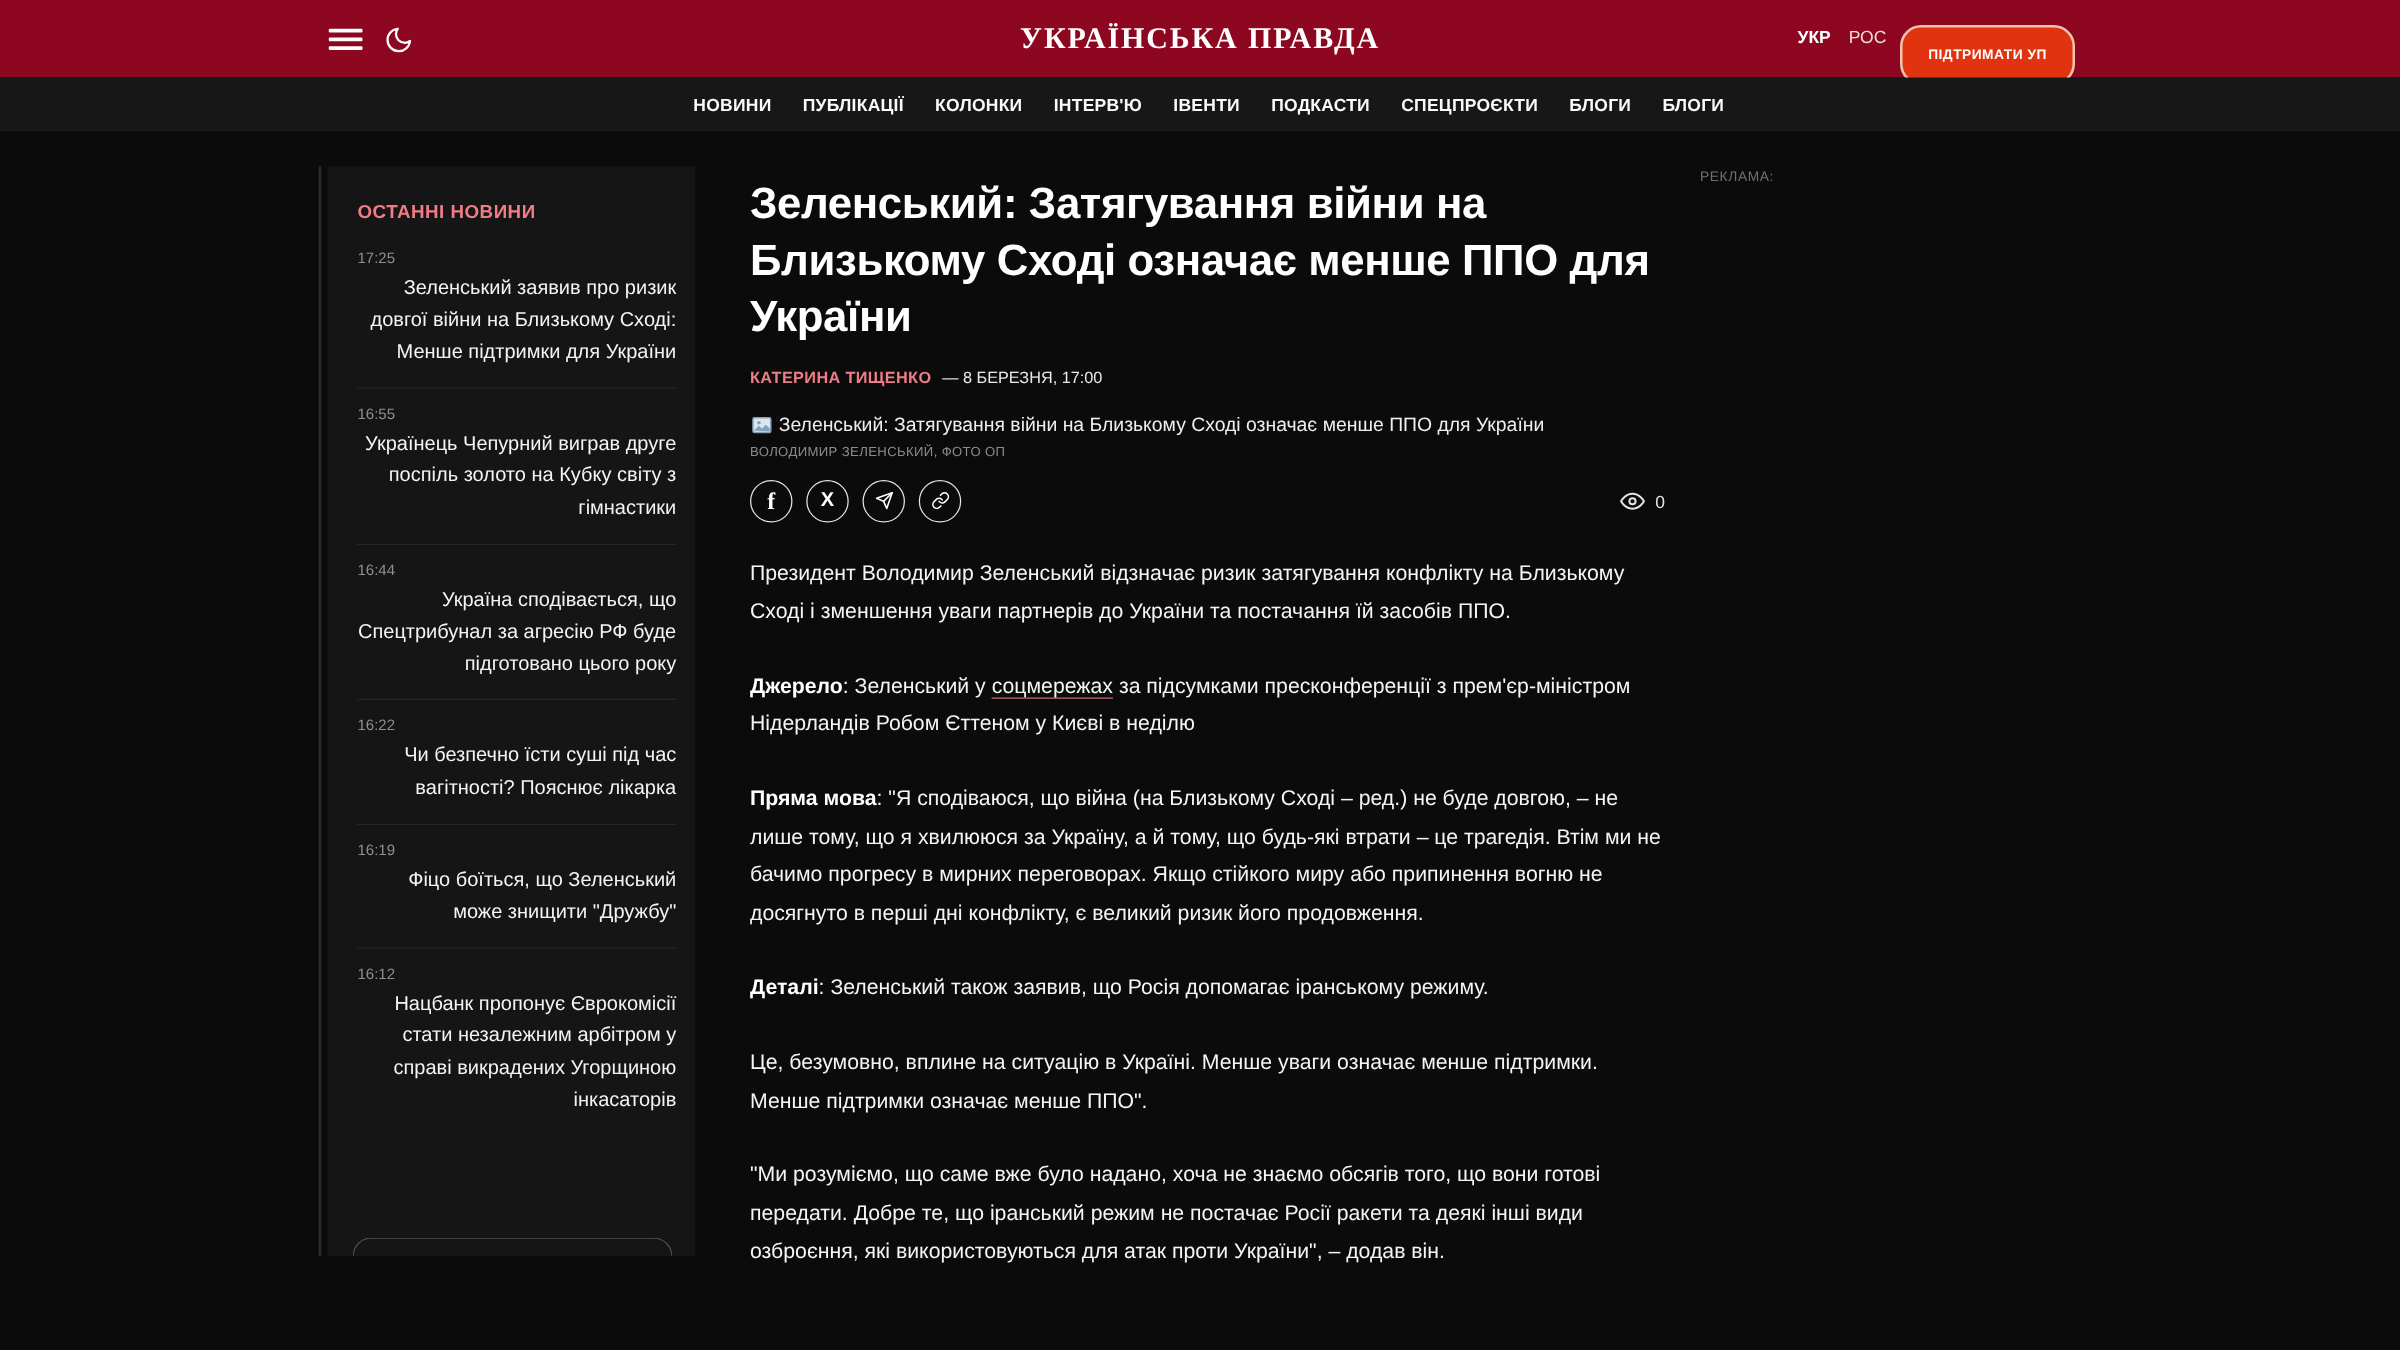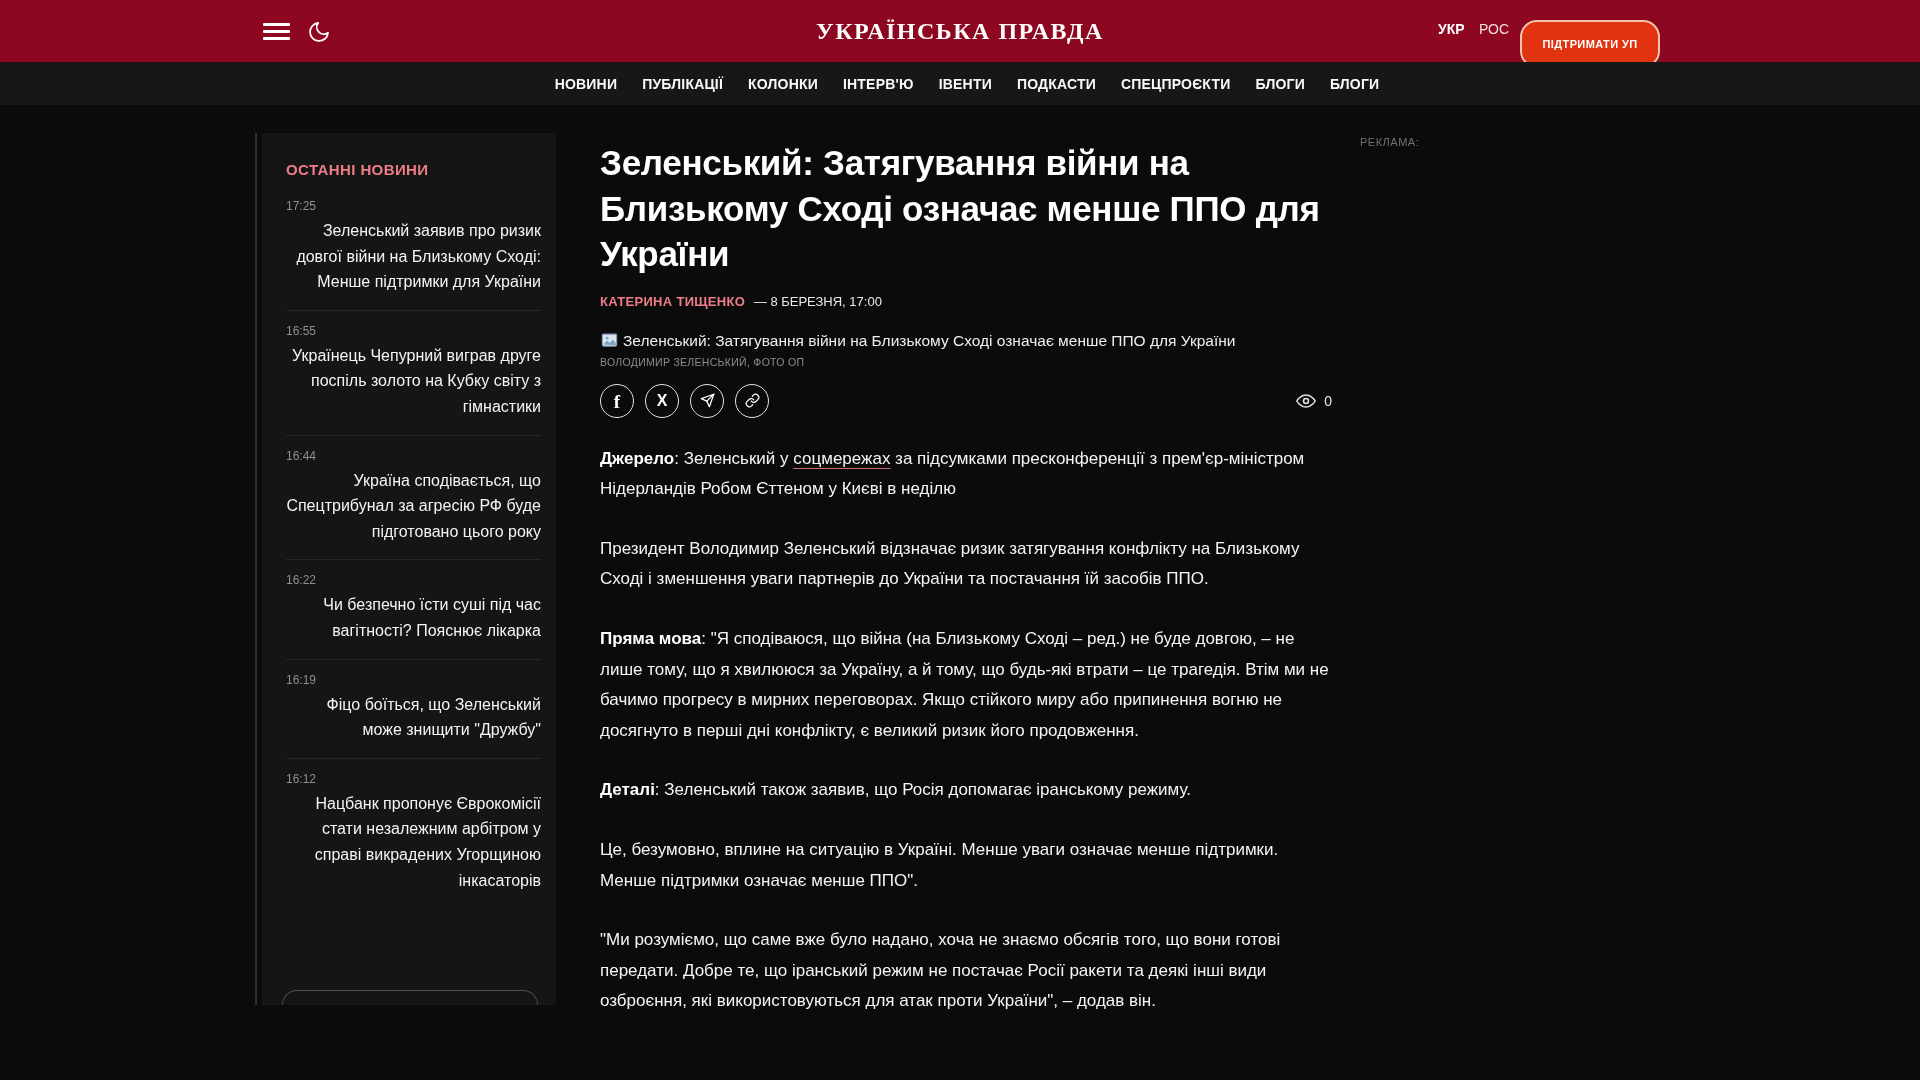--- a/index.html
+++ b/index.html
@@ -210,22 +210,22 @@
         <svg width="22" height="22" viewBox="0 0 24 24" fill="none" stroke="#e4e4e4" stroke-width="1.7" stroke-linecap="round" stroke-linejoin="round">
           <path d="M2 12s3.5-6.5 10-6.5S22 12 22 12s-3.5 6.5-10 6.5S2 12 2 12z"></path>
           <circle cx="12" cy="12" r="2.7"></circle>
         </svg>
       </span>
       <span class="vcount">0</span>
     </div>
   </div>
 
   <div>
+      <p class="para"><span>Президент Володимир Зеленський відзначає ризик затягування конфлікту на Близькому Сході і зменшення уваги партнерів до України та постачання їй засобів ППО.</span></p>
       <p class="para"><strong>Джерело</strong><span>: Зеленський у </span><a class="body-link">соцмережах</a><span> за підсумками пресконференції з прем'єр-міністром Нідерландів Робом Єттеном у Києві в неділю</span></p>
-      <p class="para"><span>Президент Володимир Зеленський відзначає ризик затягування конфлікту на Близькому Сході і зменшення уваги партнерів до України та постачання їй засобів ППО.</span></p>
       <p class="para"><strong>Пряма мова</strong><span>: "Я сподіваюся, що війна (на Близькому Сході – ред.) не буде довгою, – не лише тому, що я хвилююся за Україну, а й тому, що будь-які втрати – це трагедія. Втім ми не бачимо прогресу в мирних переговорах. Якщо стійкого миру або припинення вогню не досягнуто в перші дні конфлікту, є великий ризик його продовження.</span></p>
       <p class="para"><strong>Деталі</strong><span>: Зеленський також заявив, що Росія допомагає іранському режиму.</span></p>
       <p class="para"><span>Це, безумовно, вплине на ситуацію в Україні. Менше уваги означає менше підтримки. Менше підтримки означає менше ППО".</span></p>
       <p class="para"><span>"Ми розуміємо, що саме вже було надано, хоча не знаємо обсягів того, що вони готові передати. Добре те, що іранський режим не постачає Росії ракети та деякі інші види озброєння, які використовуються для атак проти України", – додав він.</span></p>
     </div>
 </main>
 
 <div class="ad-label">РЕКЛАМА:</div>
 
 </body></html>

